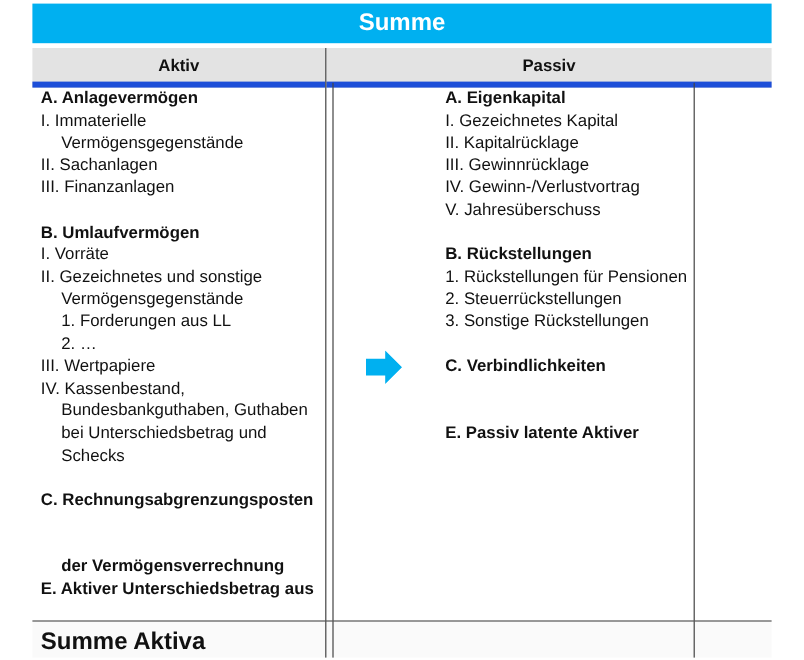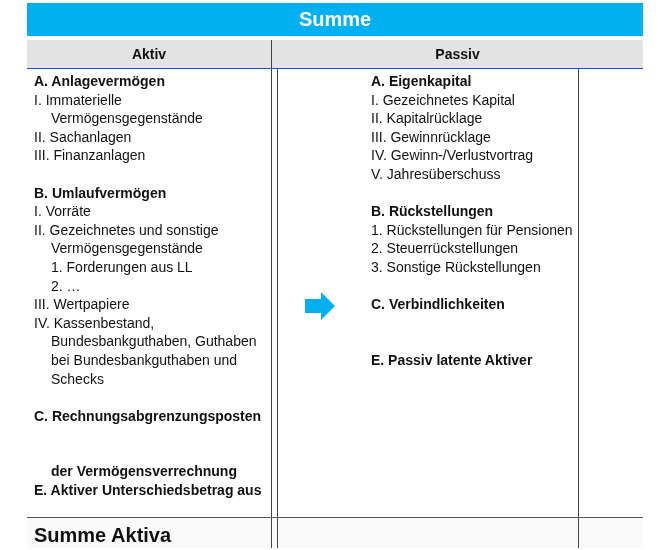--- a/index.html
+++ b/index.html
@@ -3,21 +3,21 @@
 <meta charset="utf-8">
 <style>
   html, body { margin:0; padding:0; background:#ffffff; }
   body { width:670px; height:550px; position:relative; overflow:hidden;
          font-family:"Liberation Sans", sans-serif; color:#111; }
   .title-bar { position:absolute; left:27px; top:3px; width:616px; height:33px;
                background:#00b0f0; color:#fff; font-weight:bold; font-size:20px;
                display:flex; align-items:center; justify-content:center; }
   .col-head { position:absolute; top:40px; height:28px; background:#e3e3e3;
               font-weight:bold; font-size:14px; display:flex; align-items:center;
-              justify-content:center; border-bottom:1px solid #1d4ed8; }
+              justify-content:center; border-bottom:5px solid #1d4ed8; }
   .col-head.aktiv { left:27px; width:244px; }
   .col-head.passiv { left:272px; width:371px; }
   .vline { position:absolute; width:1px; background:#444; }
   .hline { position:absolute; height:1px; background:#555; }
   .col { position:absolute; top:72px; font-size:14px; line-height:18.6px; }
   .col.left { left:34px; width:240px; }
   .col.right { left:355px; width:220px;margin-left:16px; }
   .line { white-space:nowrap; }
   .bold { font-weight:bold; }
   .ind { padding-left:17px; }
@@ -50,21 +50,21 @@
   <div class="gap"></div>
   <div class="line bold">B. Umlaufvermögen</div>
   <div class="line">I.   Vorräte</div>
   <div class="line">II.  Gezeichnetes und sonstige</div>
   <div class="line ind">Vermögensgegenstände</div>
   <div class="line ind">1. Forderungen aus LL</div>
   <div class="line ind">2. …</div>
   <div class="line">III. Wertpapiere</div>
   <div class="line">IV. Kassenbestand,</div>
   <div class="line ind">Bundesbankguthaben, Guthaben</div>
-  <div class="line ind">bei Bundesbankguthaben und</div>
+  <div class="line ind">bei Unterschiedsbetrag und</div>
   <div class="line ind">Schecks</div>
   <div class="gap"></div>
   <div class="line bold">C. Rechnungsabgrenzungsposten</div>
   <div class="gap"></div>
   <div class="gap"></div>
   <div class="line bold ind">der Vermögensverrechnung</div>
   <div class="line bold">E. Aktiver Unterschiedsbetrag aus</div>
 </div>
 
 <div class="col right">

